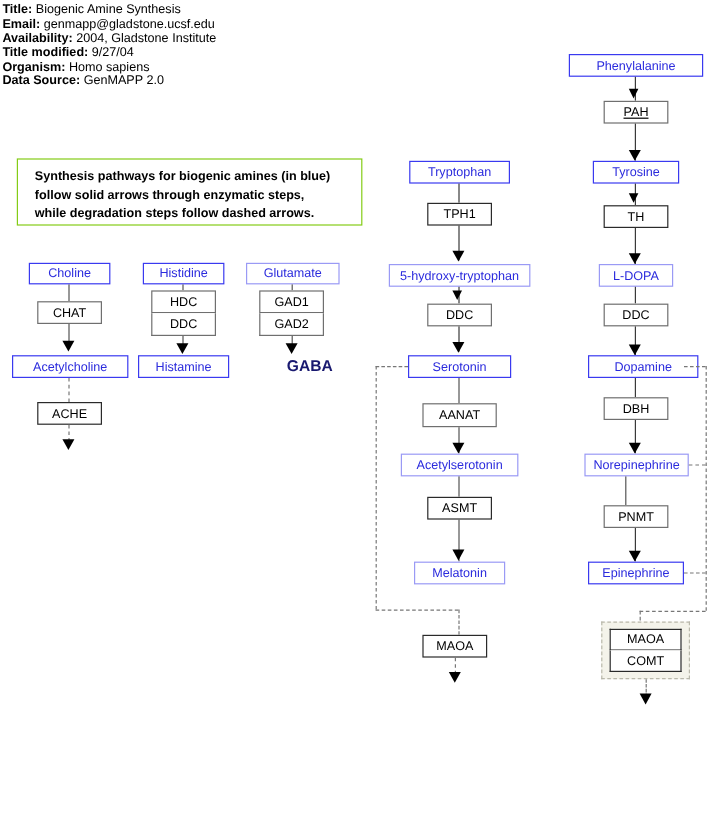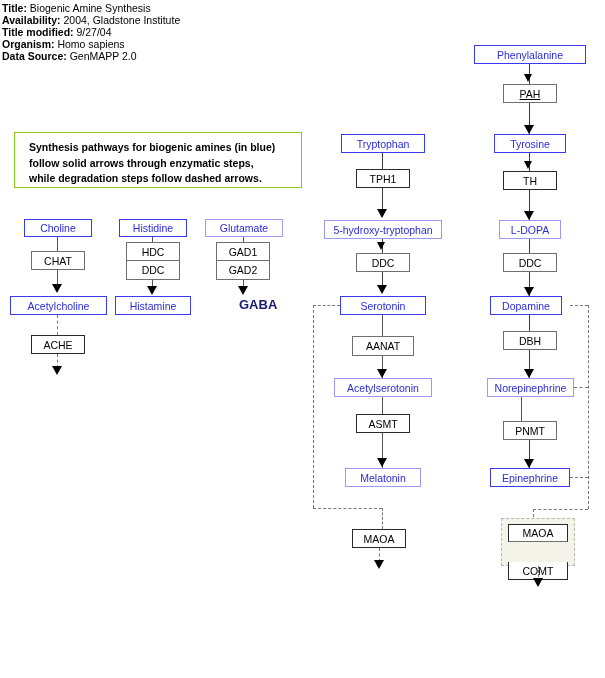--- a/index.html
+++ b/index.html
@@ -79,20 +79,24 @@
 <body>
 
 <div class="canvas">
 
   <div class="meta">
     <div class="meta-row">
       <b>Title:</b>
       <span class="meta-val">Biogenic Amine Synthesis</span>
     </div>
     <div class="meta-row">
+      <b>Email:</b>
+      <span class="meta-val">genmapp@gladstone.ucsf.edu</span>
+    </div>
+    <div class="meta-row">
       <b>Availability:</b>
       <span class="meta-val">2004, Gladstone Institute</span>
     </div>
     <div class="meta-row">
       <b>Title modified:</b>
       <span class="meta-val">9/27/04</span>
     </div>
     <div class="meta-row">
       <b>Organism:</b>
       <span class="meta-val">Homo sapiens</span>
@@ -224,21 +228,21 @@
 
   <div class="node metab soft" style="left:499px;top:220px;width:62px;height:19px;">L-DOPA</div>
 
   <div class="ln vline dark" style="left:529px;top:239px;width:1px;height:14px;"></div>
 
   <div class="node enz" style="left:503px;top:253px;width:54px;height:19px;">DDC</div>
 
   <div class="ln vline dark" style="left:529px;top:272px;width:1px;height:24px;"></div>
   <div class="arrow" style="left:524px;top:287px;"></div>
 
-  <div class="node metab" style="left:490px;top:296px;width:72px;height:19px;">Dopamine</div>
+  <div class="node metab" style="left:490px;top:296px;width:92px;height:19px;">Dopamine</div>
 
   <div class="ln vline dark" style="left:529px;top:315px;width:1px;height:16px;"></div>
 
   <div class="node enz" style="left:503px;top:331px;width:54px;height:19px;">DBH</div>
 
   <div class="ln vline dark" style="left:529px;top:350px;width:1px;height:28px;"></div>
   <div class="arrow" style="left:524px;top:369px;"></div>
 
   <div class="node metab soft" style="left:487px;top:378px;width:87px;height:19px;">Norepinephrine</div>
 
@@ -253,18 +257,18 @@
 
   <div class="dashh" style="left:570px;top:305px;width:18px;"></div>
   <div class="dashh" style="left:574px;top:387px;width:14px;"></div>
   <div class="dashh" style="left:570px;top:477px;width:18px;"></div>
   <div class="dashv" style="left:588px;top:305px;height:204px;"></div>
   <div class="dashh" style="left:533px;top:509px;width:55px;"></div>
   <div class="dashv" style="left:533px;top:509px;height:13px;"></div>
 
   <div class="groupbox" style="left:501px;top:518px;width:74px;height:48px;"></div>
   <div class="node enz dark stack-top" style="left:508px;top:524px;width:60px;height:18px;">MAOA</div>
-  <div class="node enz dark stack-bot" style="left:508px;top:562px;width:60px;height:18px;">COMT</div>
+  <div class="node enz dark stack-bot" style="left:508px;top:542px;width:60px;height:18px;">COMT</div>
 
   <div class="dashv" style="left:538px;top:566px;height:15px;"></div>
   <div class="arrow" style="left:533px;top:578px;"></div>
 
 </div>
 
 </body></html>

